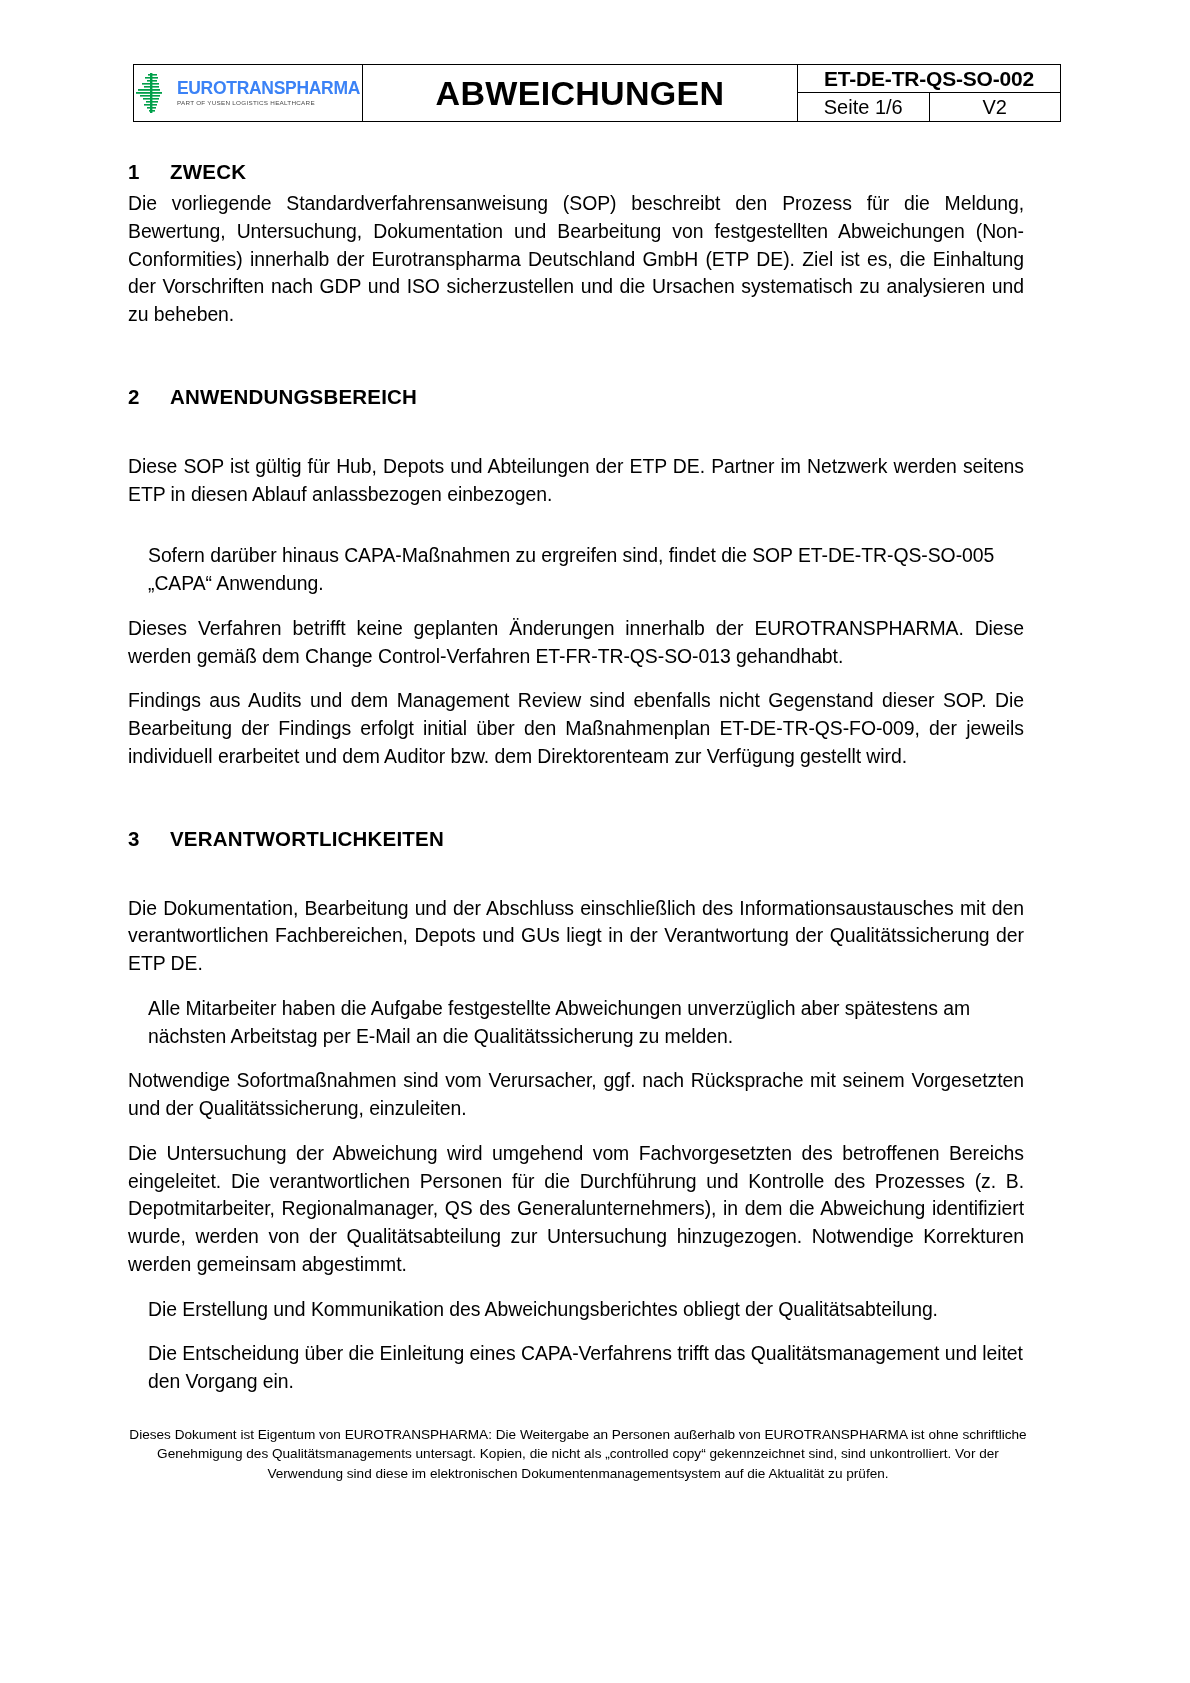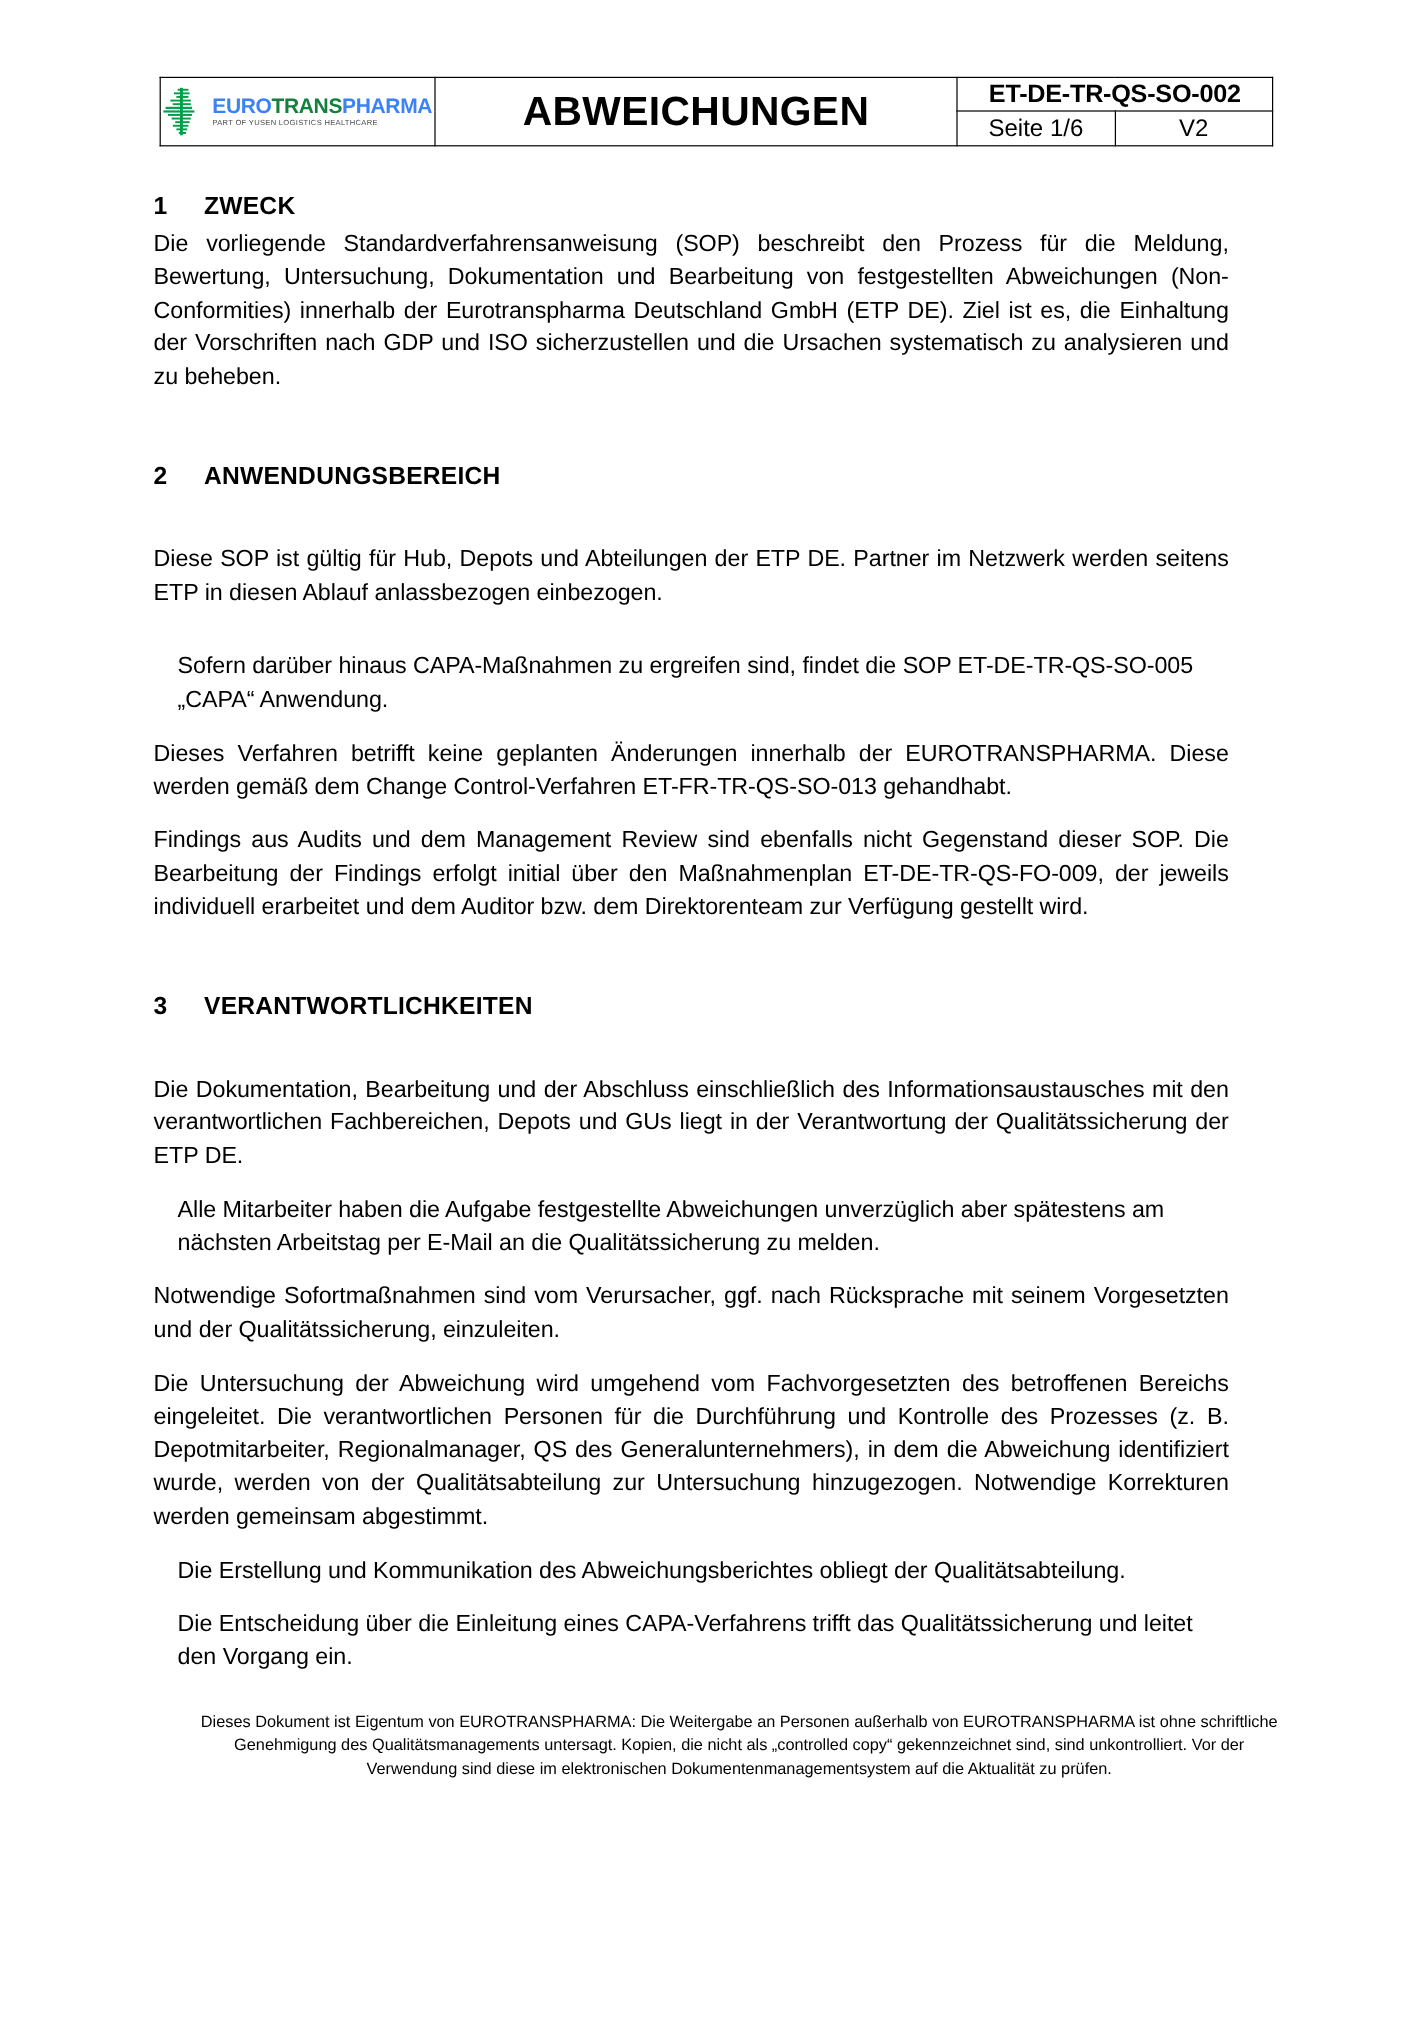--- a/index.html
+++ b/index.html
@@ -71,21 +71,21 @@
   .logo-text {
     text-align: left;
     line-height: 1;
   }
   .logo-main {
     font-size: 17.5px;
     font-weight: bold;
     letter-spacing: -0.3px;
     white-space: nowrap;
   }
-  .lg-dark { color: #15803d; }
+  .lg-dark { color: #3b82f6; }
   .lg-green { color: #3b82f6; }
   .logo-sub {
     font-size: 6.2px;
     color: #4a4a4a;
     letter-spacing: 0.25px;
     margin-top: 3px;
     white-space: nowrap;
     transform: scaleX(1.02);
     transform-origin: left center;
   }
@@ -127,21 +127,20 @@
 
   
   .footer {
     position: absolute;
     left: 128px;
     top: 1425px;
     width: 900px;
     font-size: 13.6px;
     line-height: 1.42;
     text-align: center;
-    margin-left: 38px;
   }
 </style>
 </head>
 <body>
 
 <div class="page">
 
   <table class="header-table">
     <tbody>
         <tr>
@@ -224,18 +223,18 @@
     <p class="para">Die Dokumentation, Bearbeitung und der Abschluss einschließlich des Informationsaustausches mit den verantwortlichen Fachbereichen, Depots und GUs liegt in der Verantwortung der Qualitätssicherung der ETP DE.</p>
     <div class="sp-para"></div>
     <p class="para nojust">Alle Mitarbeiter haben die Aufgabe festgestellte Abweichungen unverzüglich aber spätestens am nächsten Arbeitstag per E-Mail an die Qualitätssicherung zu melden.</p>
     <div class="sp-para"></div>
     <p class="para">Notwendige Sofortmaßnahmen sind vom Verursacher, ggf. nach Rücksprache mit seinem Vorgesetzten und der Qualitätssicherung, einzuleiten.</p>
     <div class="sp-para"></div>
     <p class="para">Die Untersuchung der Abweichung wird umgehend vom Fachvorgesetzten des betroffenen Bereichs eingeleitet. Die verantwortlichen Personen für die Durchführung und Kontrolle des Prozesses (z. B. Depotmitarbeiter, Regionalmanager, QS des Generalunternehmers), in dem die Abweichung identifiziert wurde, werden von der Qualitätsabteilung zur Untersuchung hinzugezogen. Notwendige Korrekturen werden gemeinsam abgestimmt.</p>
     <div class="sp-para"></div>
     <p class="para nojust">Die Erstellung und Kommunikation des Abweichungsberichtes obliegt der Qualitätsabteilung.</p>
     <div class="sp-para"></div>
-    <p class="para nojust">Die Entscheidung über die Einleitung eines CAPA-Verfahrens trifft das Qualitätssicherung und leitet den Vorgang ein.</p>
+    <p class="para nojust">Die Entscheidung über die Einleitung eines CAPA-Verfahrens trifft das Qualitätsmanagement und leitet den Vorgang ein.</p>
   </div>
 
   <div class="footer">Dieses Dokument ist Eigentum von EUROTRANSPHARMA: Die Weitergabe an Personen außerhalb von EUROTRANSPHARMA ist ohne schriftliche Genehmigung des Qualitätsmanagements untersagt. Kopien, die nicht als „controlled copy“ gekennzeichnet sind, sind unkontrolliert. Vor der Verwendung sind diese im elektronischen Dokumentenmanagementsystem auf die Aktualität zu prüfen.</div>
 
 </div>
 
 </body></html>

